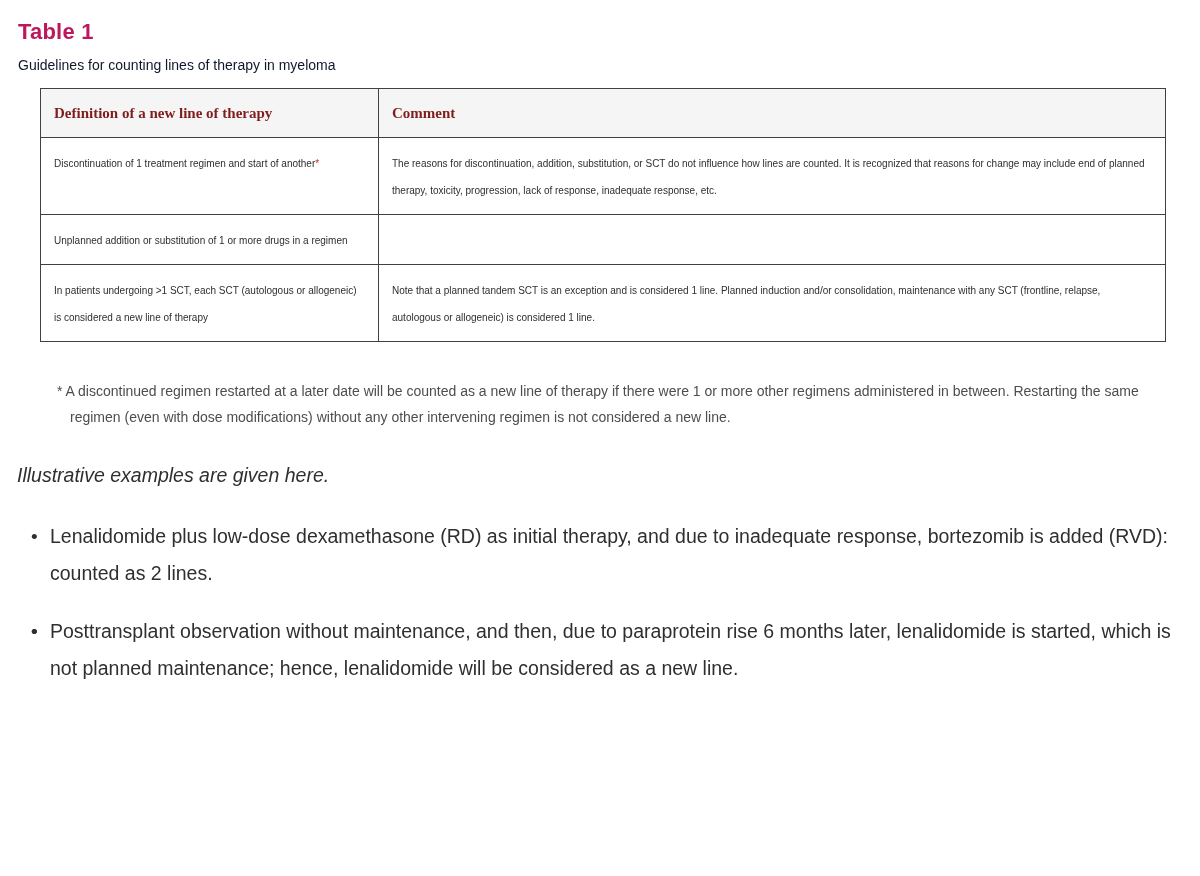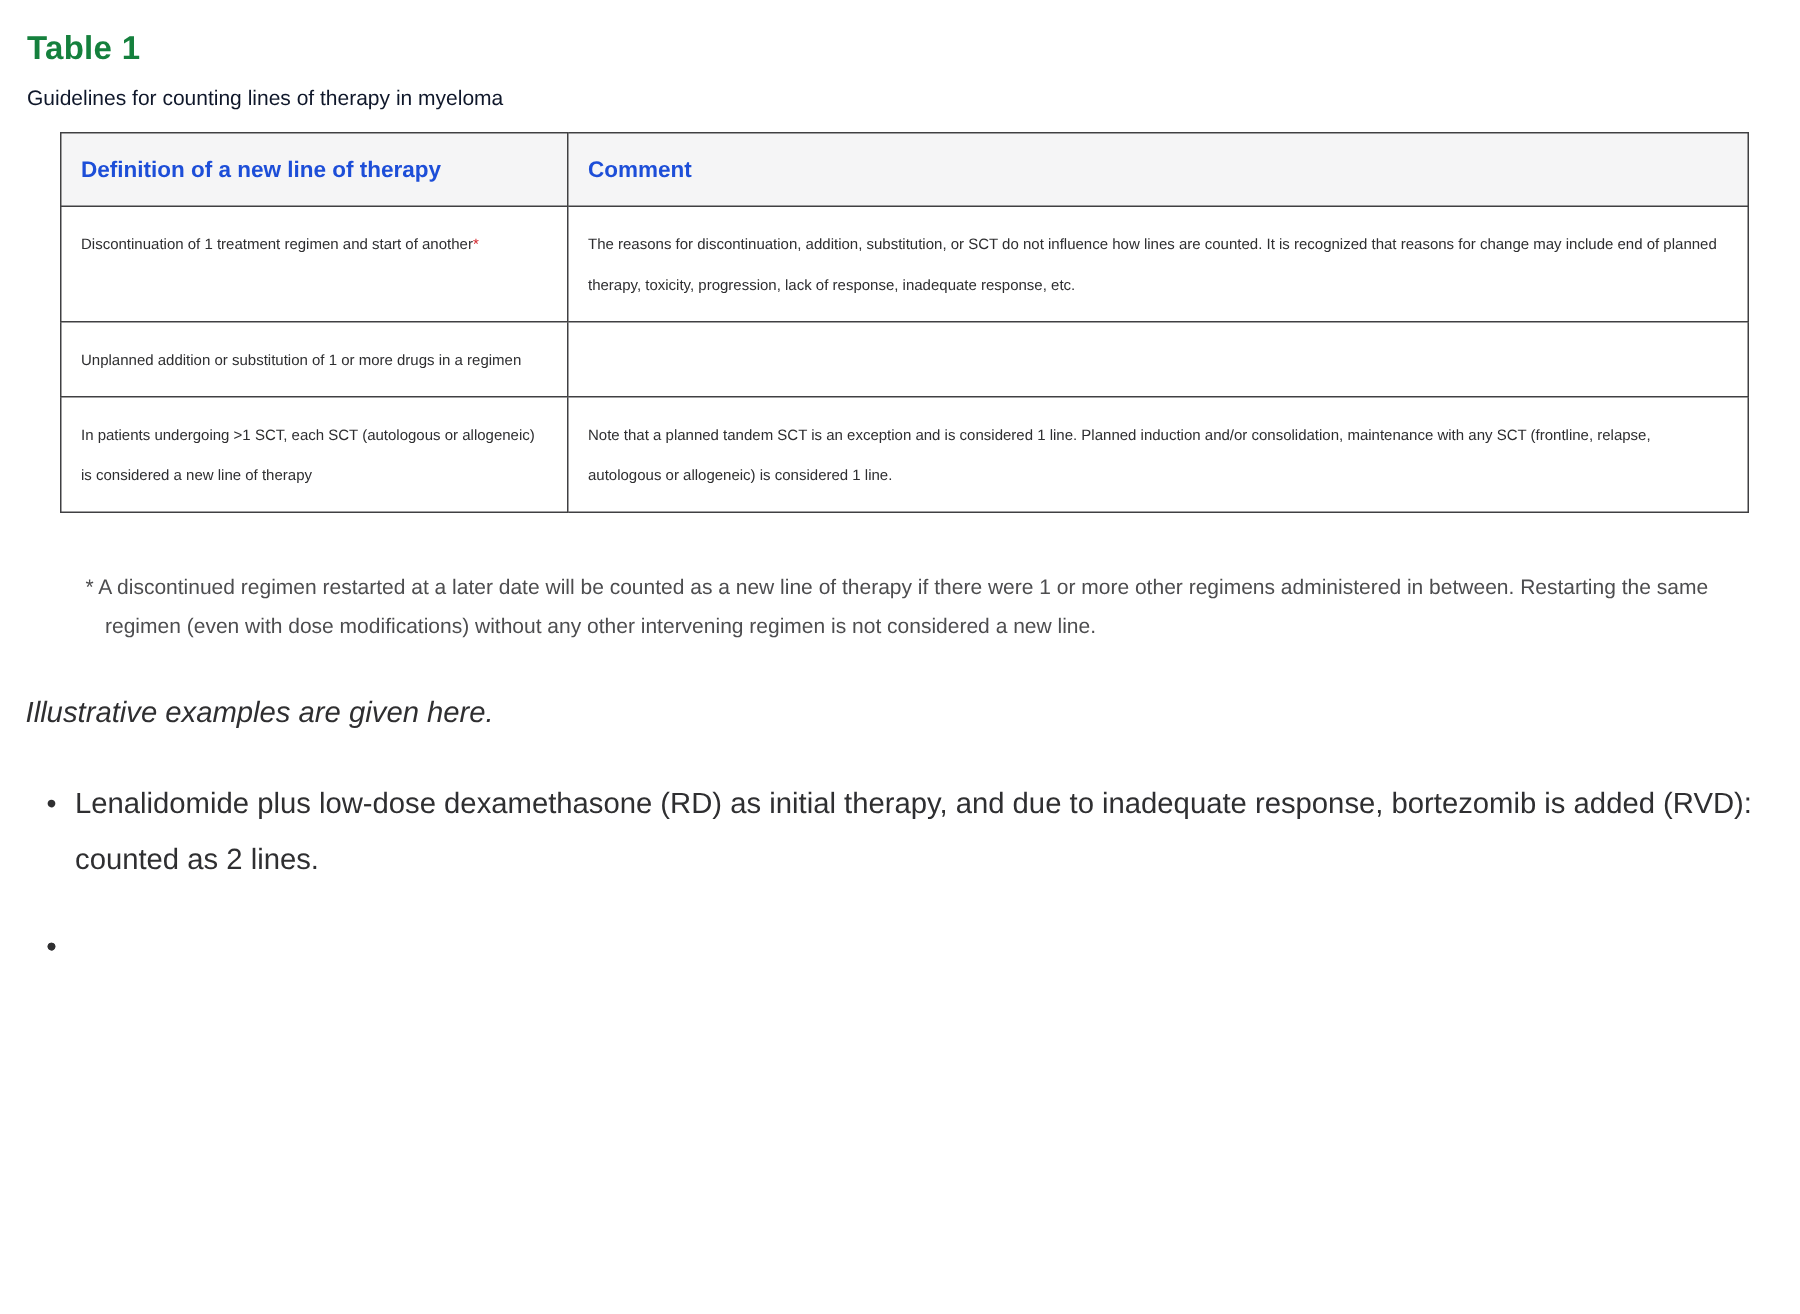--- a/index.html
+++ b/index.html
@@ -11,21 +11,21 @@
     color: #2e2e30;
     overflow: hidden;
   }
   .doc { width: 1200px; }
 
   h1.title {
     margin: 20px 0 0 18px;
     font-size: 22px;
     line-height: 24px;
     font-weight: bold;
-    color: #15803d;
+    color: #be185d;
     letter-spacing: 0.2px;
   }
   p.caption {
     margin: 13px 0 0 18px;
     font-size: 14px;
     line-height: 16px;
     color: #0f172a;
     font-weight: normal;
   }
 
@@ -39,22 +39,23 @@
   table.guidelines td {
     border: 1px solid #404042;
     vertical-align: top;
     text-align: left;
   }
   table.guidelines th {
     background: #f5f5f6;
     font-size: 15px;
     line-height: 19px;
     font-weight: bold;
-    color: #1d4ed8;
+    color: #7f1d1d;
     padding: 15px 14px 14px 13px;
+    font-family: Liberation Serif, serif;
   }
   table.guidelines td {
     font-size: 10px;
     line-height: 27px;
     color: #2e2e30;
     padding: 12px 16px 10px 13px;
   }
   .col-def { width: 338px; }
   .red-asterisk { color: #d2232a; }
 
@@ -128,16 +129,16 @@
     </tbody>
   </table>
 
   <div class="footnote"><span class="fn-marker">*</span> <span>A discontinued regimen restarted at a later date will be counted as a new line of therapy if there were 1 or more other regimens administered in between. Restarting the same regimen (even with dose modifications) without any other intervening regimen is not considered a new line.</span></div>
 
   <p class="intro">Illustrative examples are given here.</p>
 
   <ul class="examples">
     <li><span class="bullet-dot">•</span><span>Lenalidomide plus low-dose dexamethasone (RD) as initial therapy, and due to inadequate response, bortezomib is added (RVD): counted as 2 lines.</span></li>
     <li><span class="bullet-dot">•</span></li>
-    <li><span class="bullet-dot">•</span></li>
+    <li><span class="bullet-dot">•</span><span>Posttransplant observation without maintenance, and then, due to paraprotein rise 6 months later, lenalidomide is started, which is not planned maintenance; hence, lenalidomide will be considered as a new line.</span></li>
   </ul>
 
 </div>
 
 </body></html>

